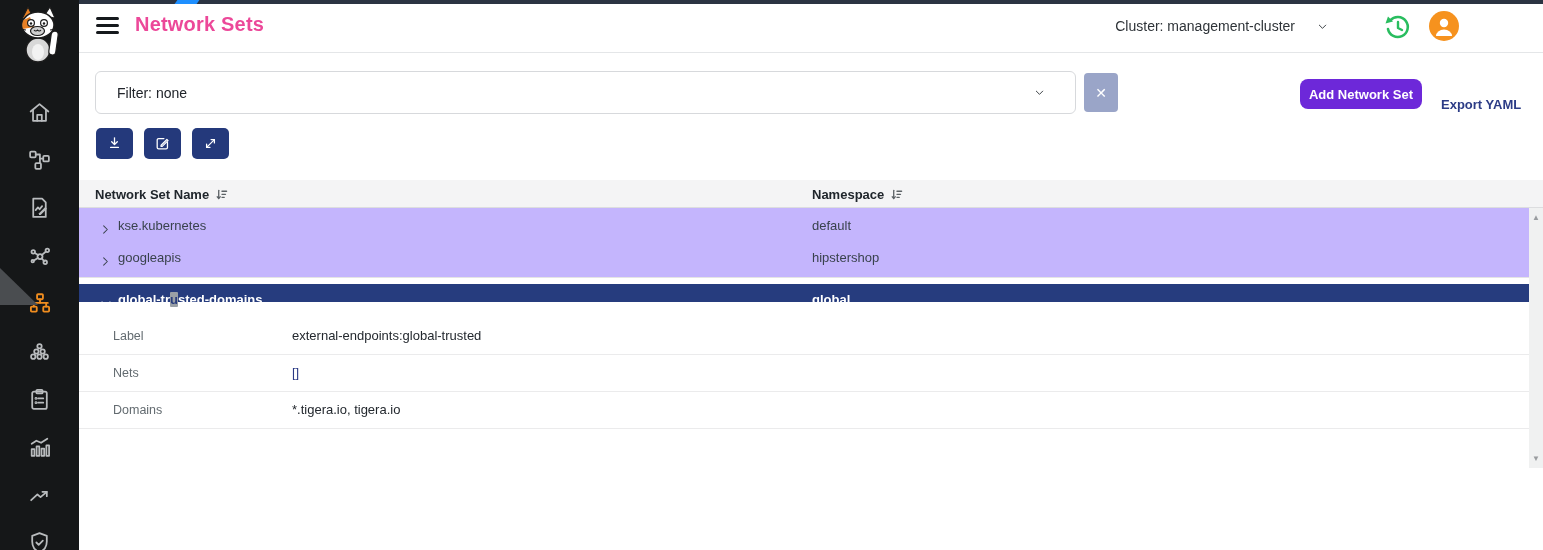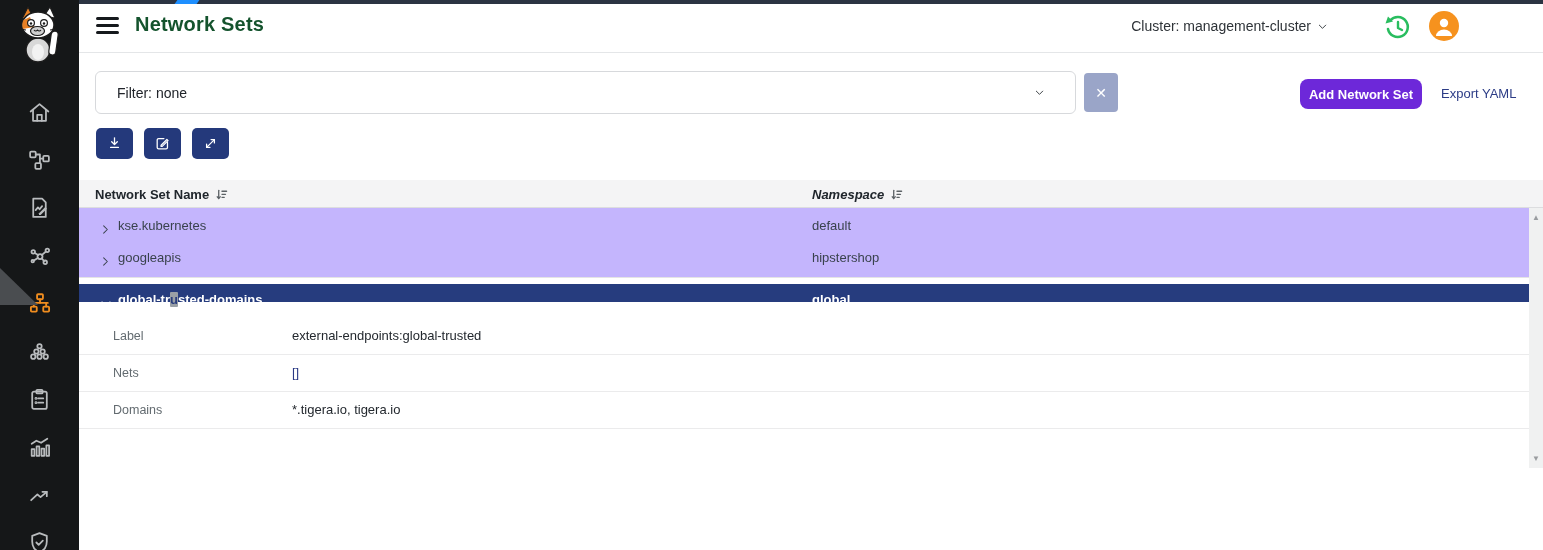--- a/index.html
+++ b/index.html
@@ -21,54 +21,54 @@
   .side-item.active svg { stroke:#ef8d1f; }
   .side-wedge { position:absolute; left:0; top:268px; width:38px; height:37px; background:#4a4d50;
                 clip-path:polygon(0 0, 100% 100%, 0 100%); }
 
   
   .topbar { position:absolute; left:79px; top:4px; right:0; height:49px; background:#fff;
             border-bottom:1px solid #e4e6e8; }
   .hamburger { position:absolute; left:17px; top:13px; width:23px; height:18px; cursor:pointer; }
   .hamburger span { display:block; width:23px; height:3px; background:#16191d; border-radius:2px; margin-bottom:4px; }
   .page-title { position:absolute; left:56px; top:9px; font-size:20px; font-weight:700;
-                color:#14532d; letter-spacing:.2px; }
+                color:#ec4899; letter-spacing:.2px; }
   .cluster { position:absolute; right:215px; top:14px; font-size:14px; color:#2e3338;
-             display:flex; align-items:center; gap:6px; cursor:pointer; }
+             display:flex; align-items:center; gap:22px; cursor:pointer; }
   .chev { width:11px; height:11px; }
   .chev polyline { fill:none; stroke:#2e3338; stroke-width:2; stroke-linecap:round; stroke-linejoin:round; }
   .hist-btn { position:absolute; right:131px; top:8px; width:30px; height:30px; cursor:pointer; }
   .avatar { position:absolute; right:84px; top:7px; width:30px; height:30px; border-radius:50%;
             background:#f6921e; cursor:pointer; overflow:hidden; }
 
   
   .filter-box { position:absolute; left:95px; top:71px; width:981px; height:43px;
                 border:1px solid #d7d9dc; border-radius:6px; background:#fff; cursor:pointer;
                 display:flex; align-items:center; }
   .filter-box .ftext { margin-left:21px; font-size:14px; color:#20242a; }
   .filter-box .fchev { position:absolute; right:30px; top:15px; }
   .clear-btn { position:absolute; left:1084px; top:73px; width:34px; height:39px; border:none;
                background:#9aa5c8; border-radius:4px; color:#fff; font-size:14px; cursor:pointer; }
   .add-btn { position:absolute; left:1300px; top:79px; width:122px; height:30px; border:none;
              background:#6d28d9; color:#fff; border-radius:8px; font-size:13px; font-weight:700;
              font-family:"Liberation Sans",sans-serif; cursor:pointer; }
-  .export-link { position:absolute; left:1441px; top:86px; font-size:13px; font-weight:400;
+  .export-link { position:absolute; left:1441px; top:97px; font-size:13px; font-weight:700;
                  color:#2c3c86; cursor:pointer; }
 
   
   .tool-btn { position:absolute; top:128px; width:37px; height:31px; border:none; background:#24397b;
               border-radius:5px; cursor:pointer; display:flex; align-items:center; justify-content:center; }
   .tool-btn svg { stroke:#fff; fill:none; stroke-width:1.8; stroke-linecap:round; stroke-linejoin:round; }
 
   
   .thead { position:absolute; left:79px; top:180px; right:0; height:28px; background:#f4f4f5;
            border-bottom:1px solid #dcdddf; }
   .th { position:absolute; top:0; height:28px; display:flex; align-items:center; gap:6px;
         font-size:13px; font-weight:700; color:#20262c; cursor:pointer; }
-  .th.c1 { left:16px; } .th.c2 { left:733px;font-style:italic; }
+  .th.c1 { left:16px; } .th.c2 { left:733px; }
   .sort-ic { width:13px; height:13px; }
   .sort-ic line { stroke:#5b6165; stroke-width:1.4; stroke-linecap:round; }
 
   .row { position:absolute; left:79px; width:1450px; height:38px; background:#c4b5fd;
          border-bottom:1px solid #e4e4e5; cursor:pointer; }
   .row .exp { position:absolute; left:21px; top:13px; }
   .row .name { position:absolute; left:39px; top:10px; font-size:13px; color:#39424d; }
   .row .ns   { position:absolute; left:733px; top:10px; font-size:13px; color:#39424d; }
   .row.sel { top:284px; height:18px; background:#263c7e; border-bottom:none; }
   .row.sel .exp { top:12px; }

